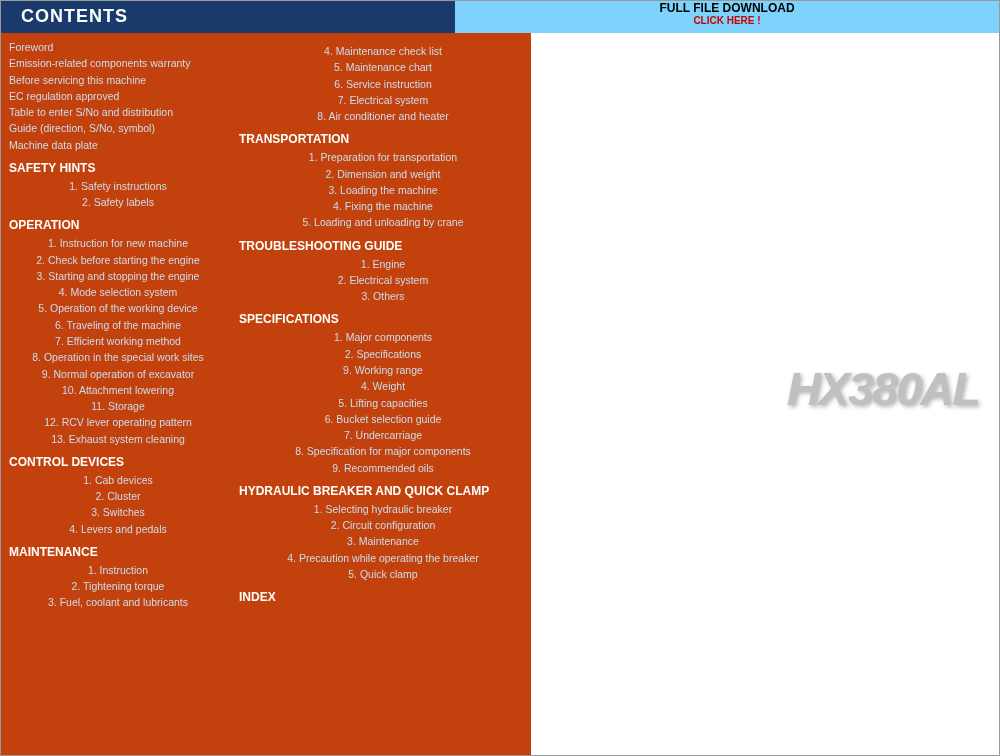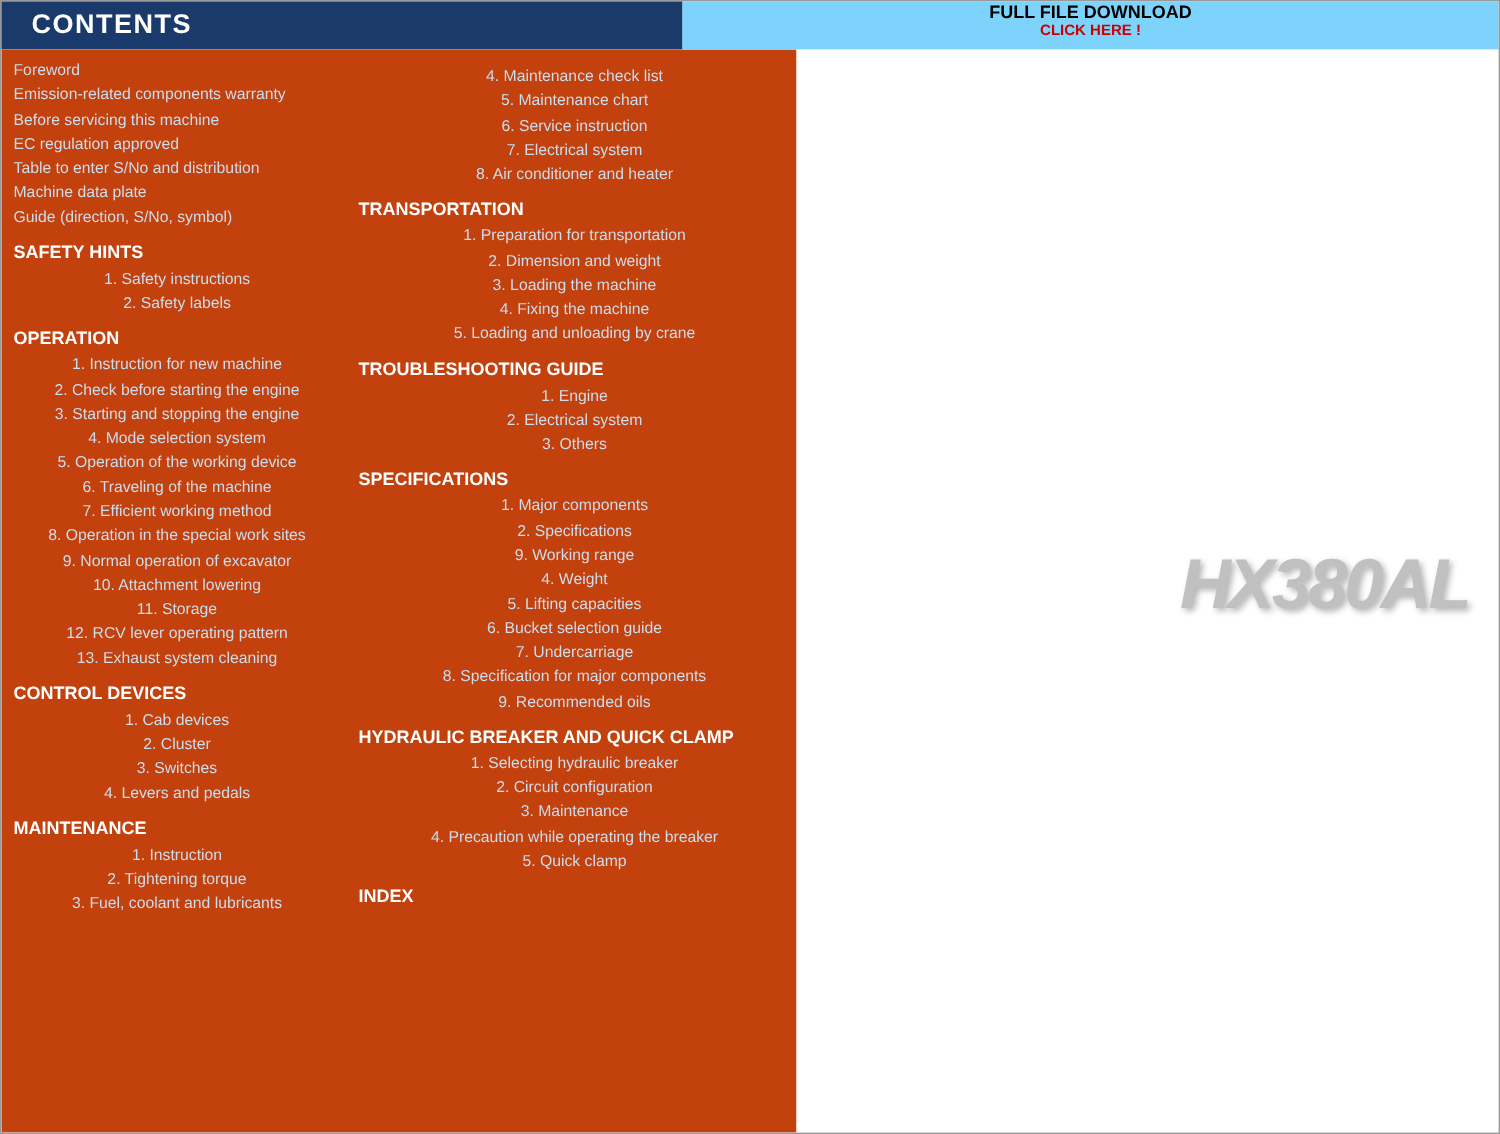--- a/index.html
+++ b/index.html
@@ -47,22 +47,22 @@
 
     <div class="left-panel">
 
       <div class="col1">
 
         <div class="toc-plain">Foreword</div>
         <div class="toc-plain">Emission-related components warranty</div>
         <div class="toc-plain">Before servicing this machine</div>
         <div class="toc-plain">EC regulation approved</div>
         <div class="toc-plain">Table to enter S/No and distribution</div>
+        <div class="toc-plain">Guide (direction, S/No, symbol)</div>
         <div class="toc-plain">Machine data plate</div>
-        <div class="toc-plain">Guide (direction, S/No, symbol)</div>
 
         <div class="section-title">SAFETY HINTS</div>
         <div class="toc-item">1. Safety instructions</div>
         <div class="toc-item">2. Safety labels</div>
 
         <div class="section-title">OPERATION</div>
         <div class="toc-item">1. Instruction for new machine</div>
         <div class="toc-item">2. Check before starting the engine</div>
         <div class="toc-item">3. Starting and stopping the engine</div>
         <div class="toc-item">4. Mode selection system</div>

